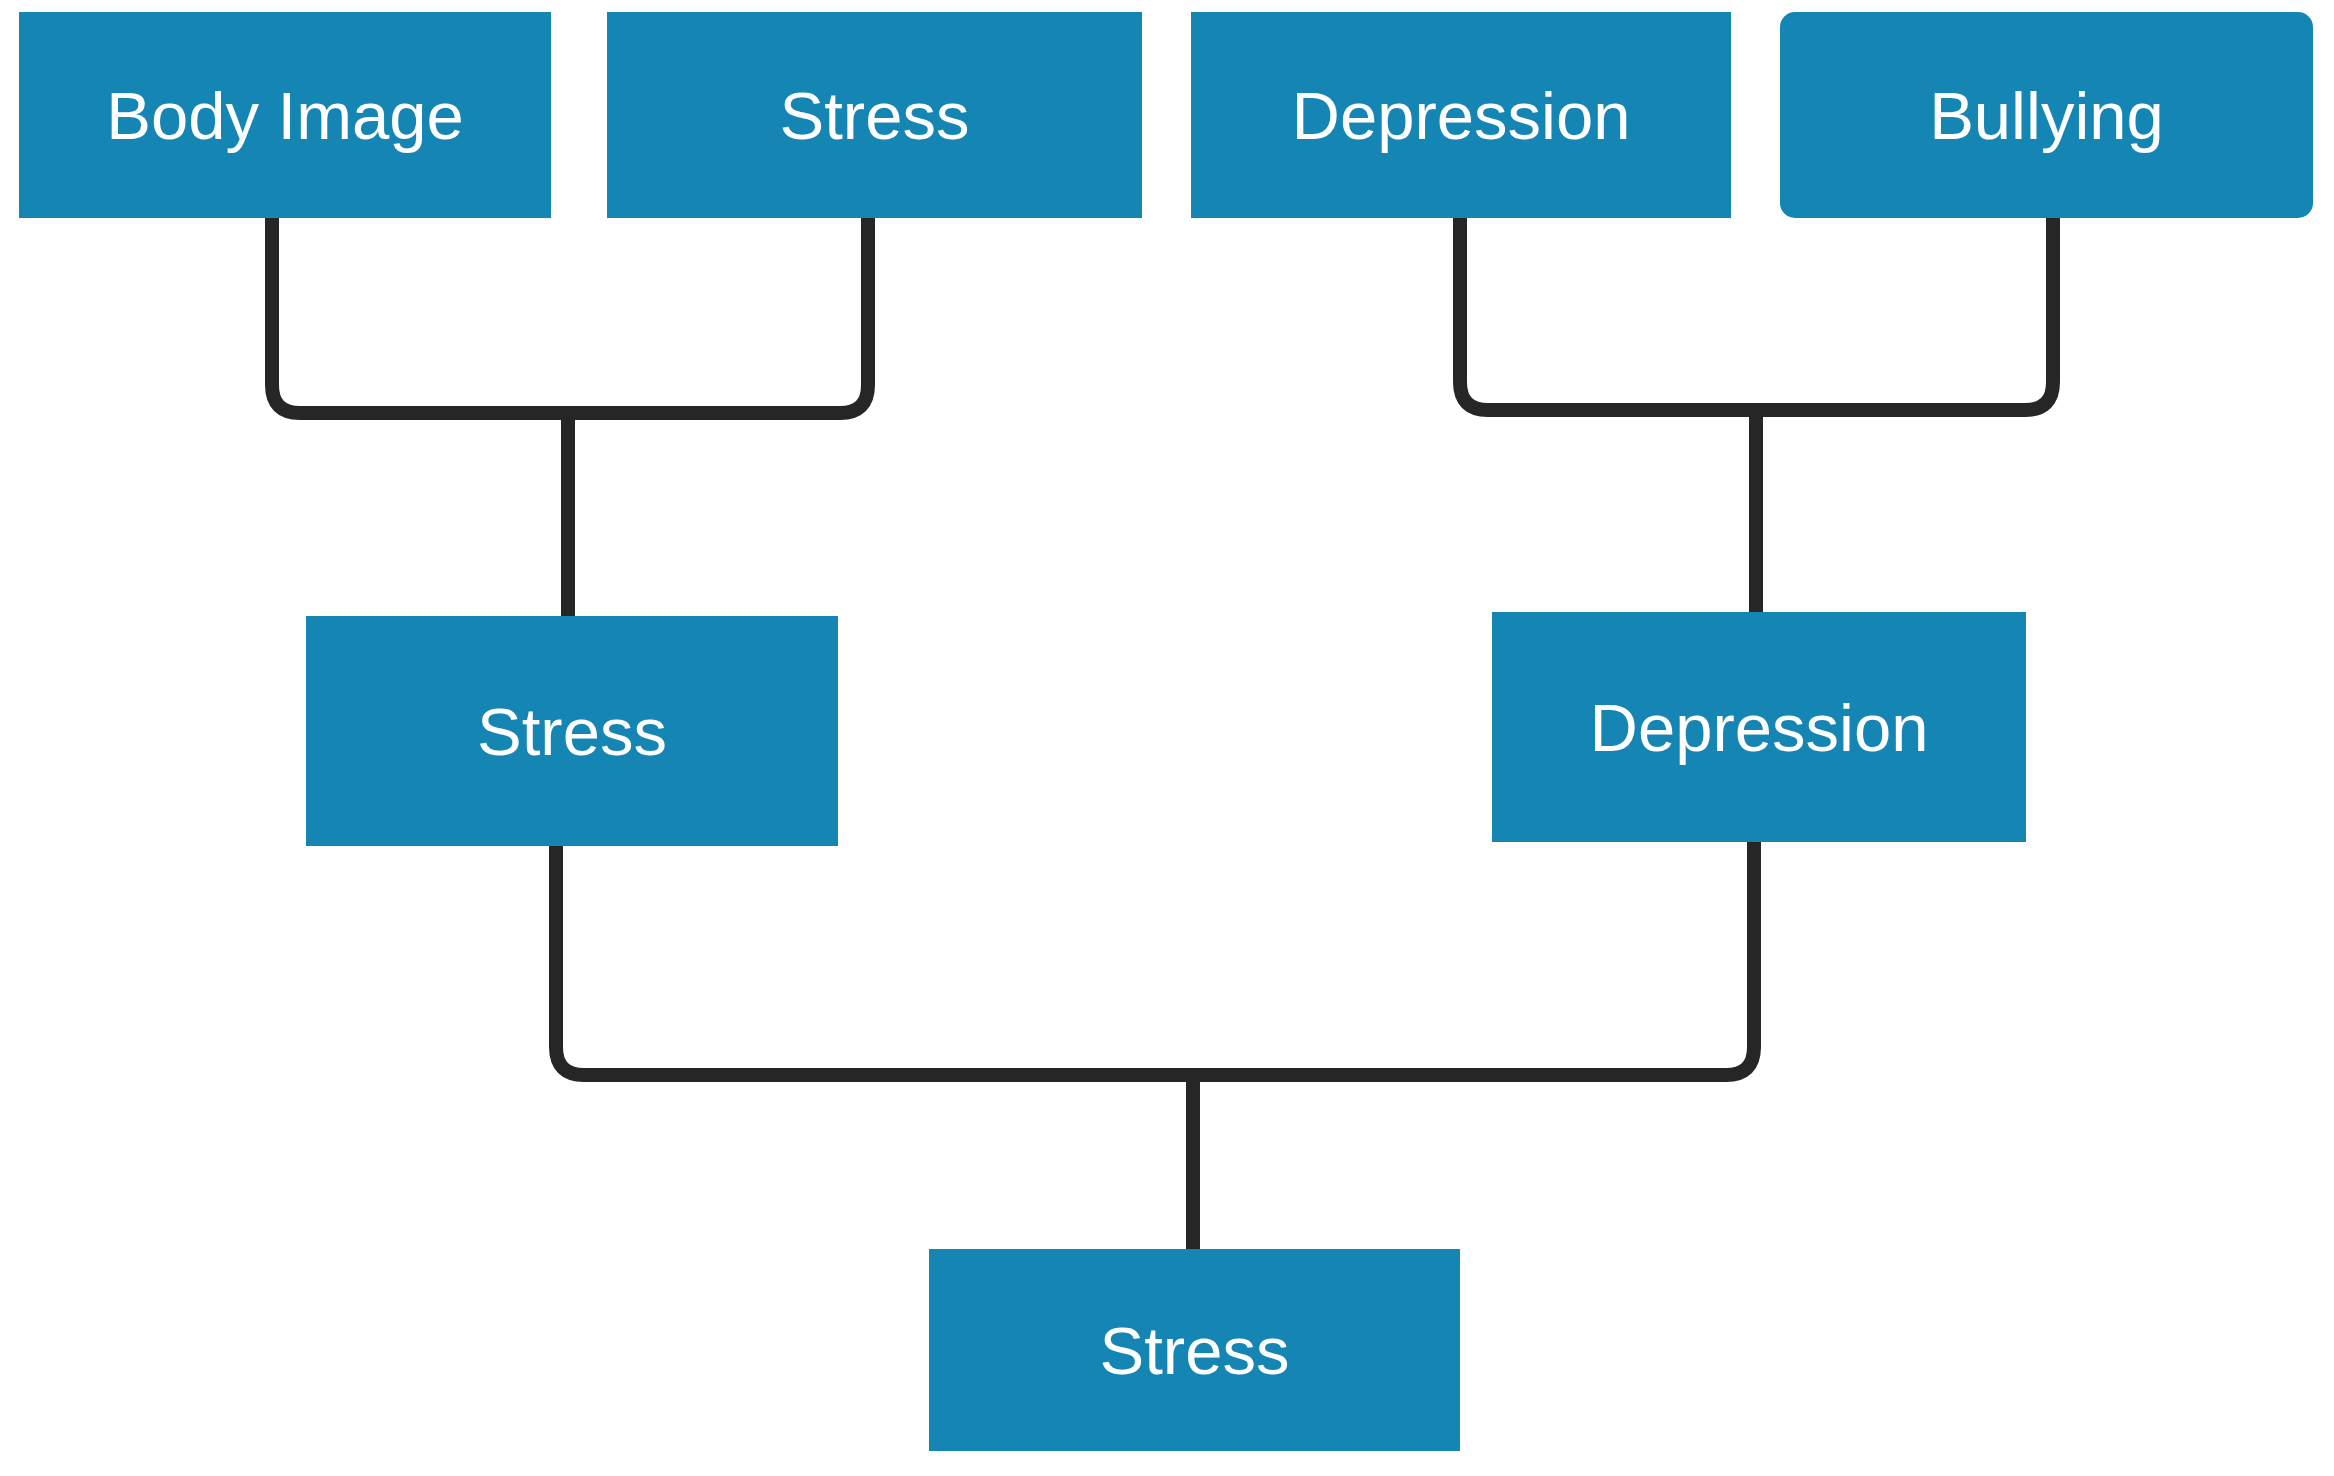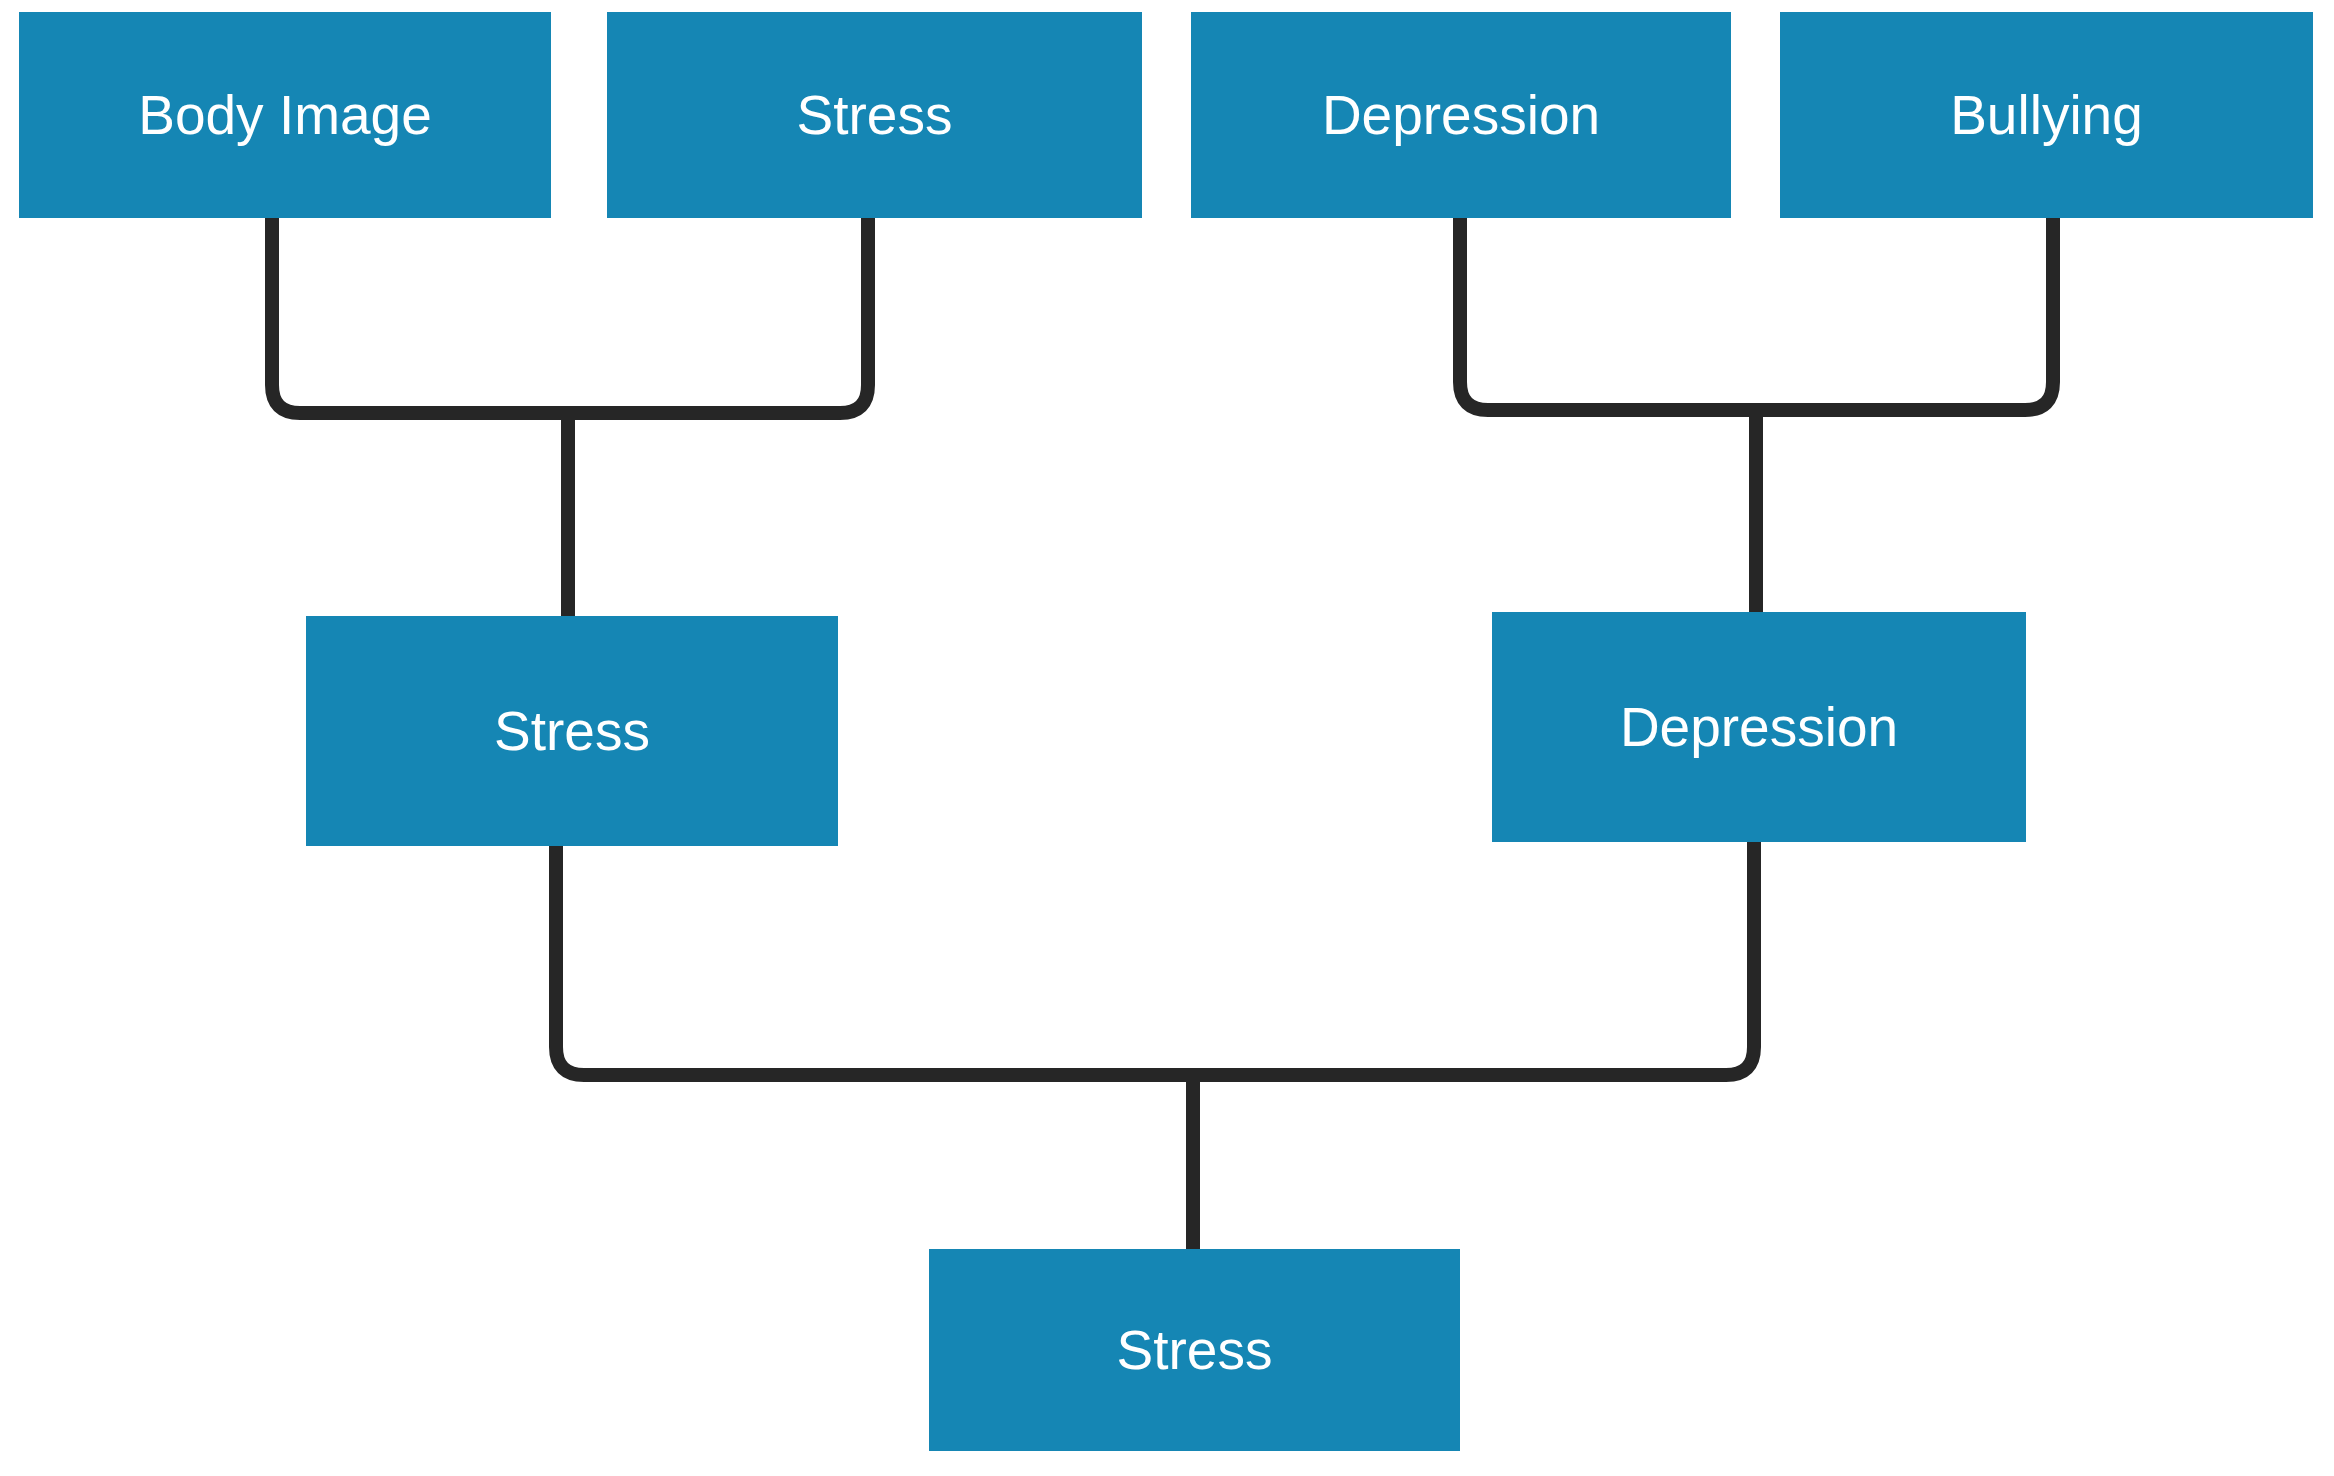--- a/index.html
+++ b/index.html
@@ -28,31 +28,31 @@
     stroke-width: 14;
     stroke-linecap: butt;
   }
   .node {
     position: absolute;
     background: #1586B4;
     color: #ffffff;
     display: flex;
     align-items: center;
     justify-content: center;
-    font-size: 55px;
+    font-size: 67px;
     line-height: 1;
     letter-spacing: 0px;
     text-align: center;
     white-space: nowrap;
   }
   
   .n-body-image   { left: 19px;   top: 12px;  width: 532px; height: 206px; }
   .n-stress-top   { left: 607px;  top: 12px;  width: 535px; height: 206px; }
   .n-depress-top  { left: 1191px; top: 12px;  width: 540px; height: 206px; }
-  .n-bullying     { left: 1780px; top: 12px;  width: 533px; height: 206px; }
+  .n-bullying     { left: 1780px; top: 12px;  width: 533px; height: 206px; border-radius: 15px; }
   
   .n-stress-mid   { left: 306px;  top: 616px; width: 532px; height: 230px; }
   .n-depress-mid  { left: 1492px; top: 612px; width: 534px; height: 230px; }
   
   .n-stress-bot   { left: 929px;  top: 1249px; width: 531px; height: 202px; }
 </style>
 </head>
 <body>
 
 <div class="canvas">

